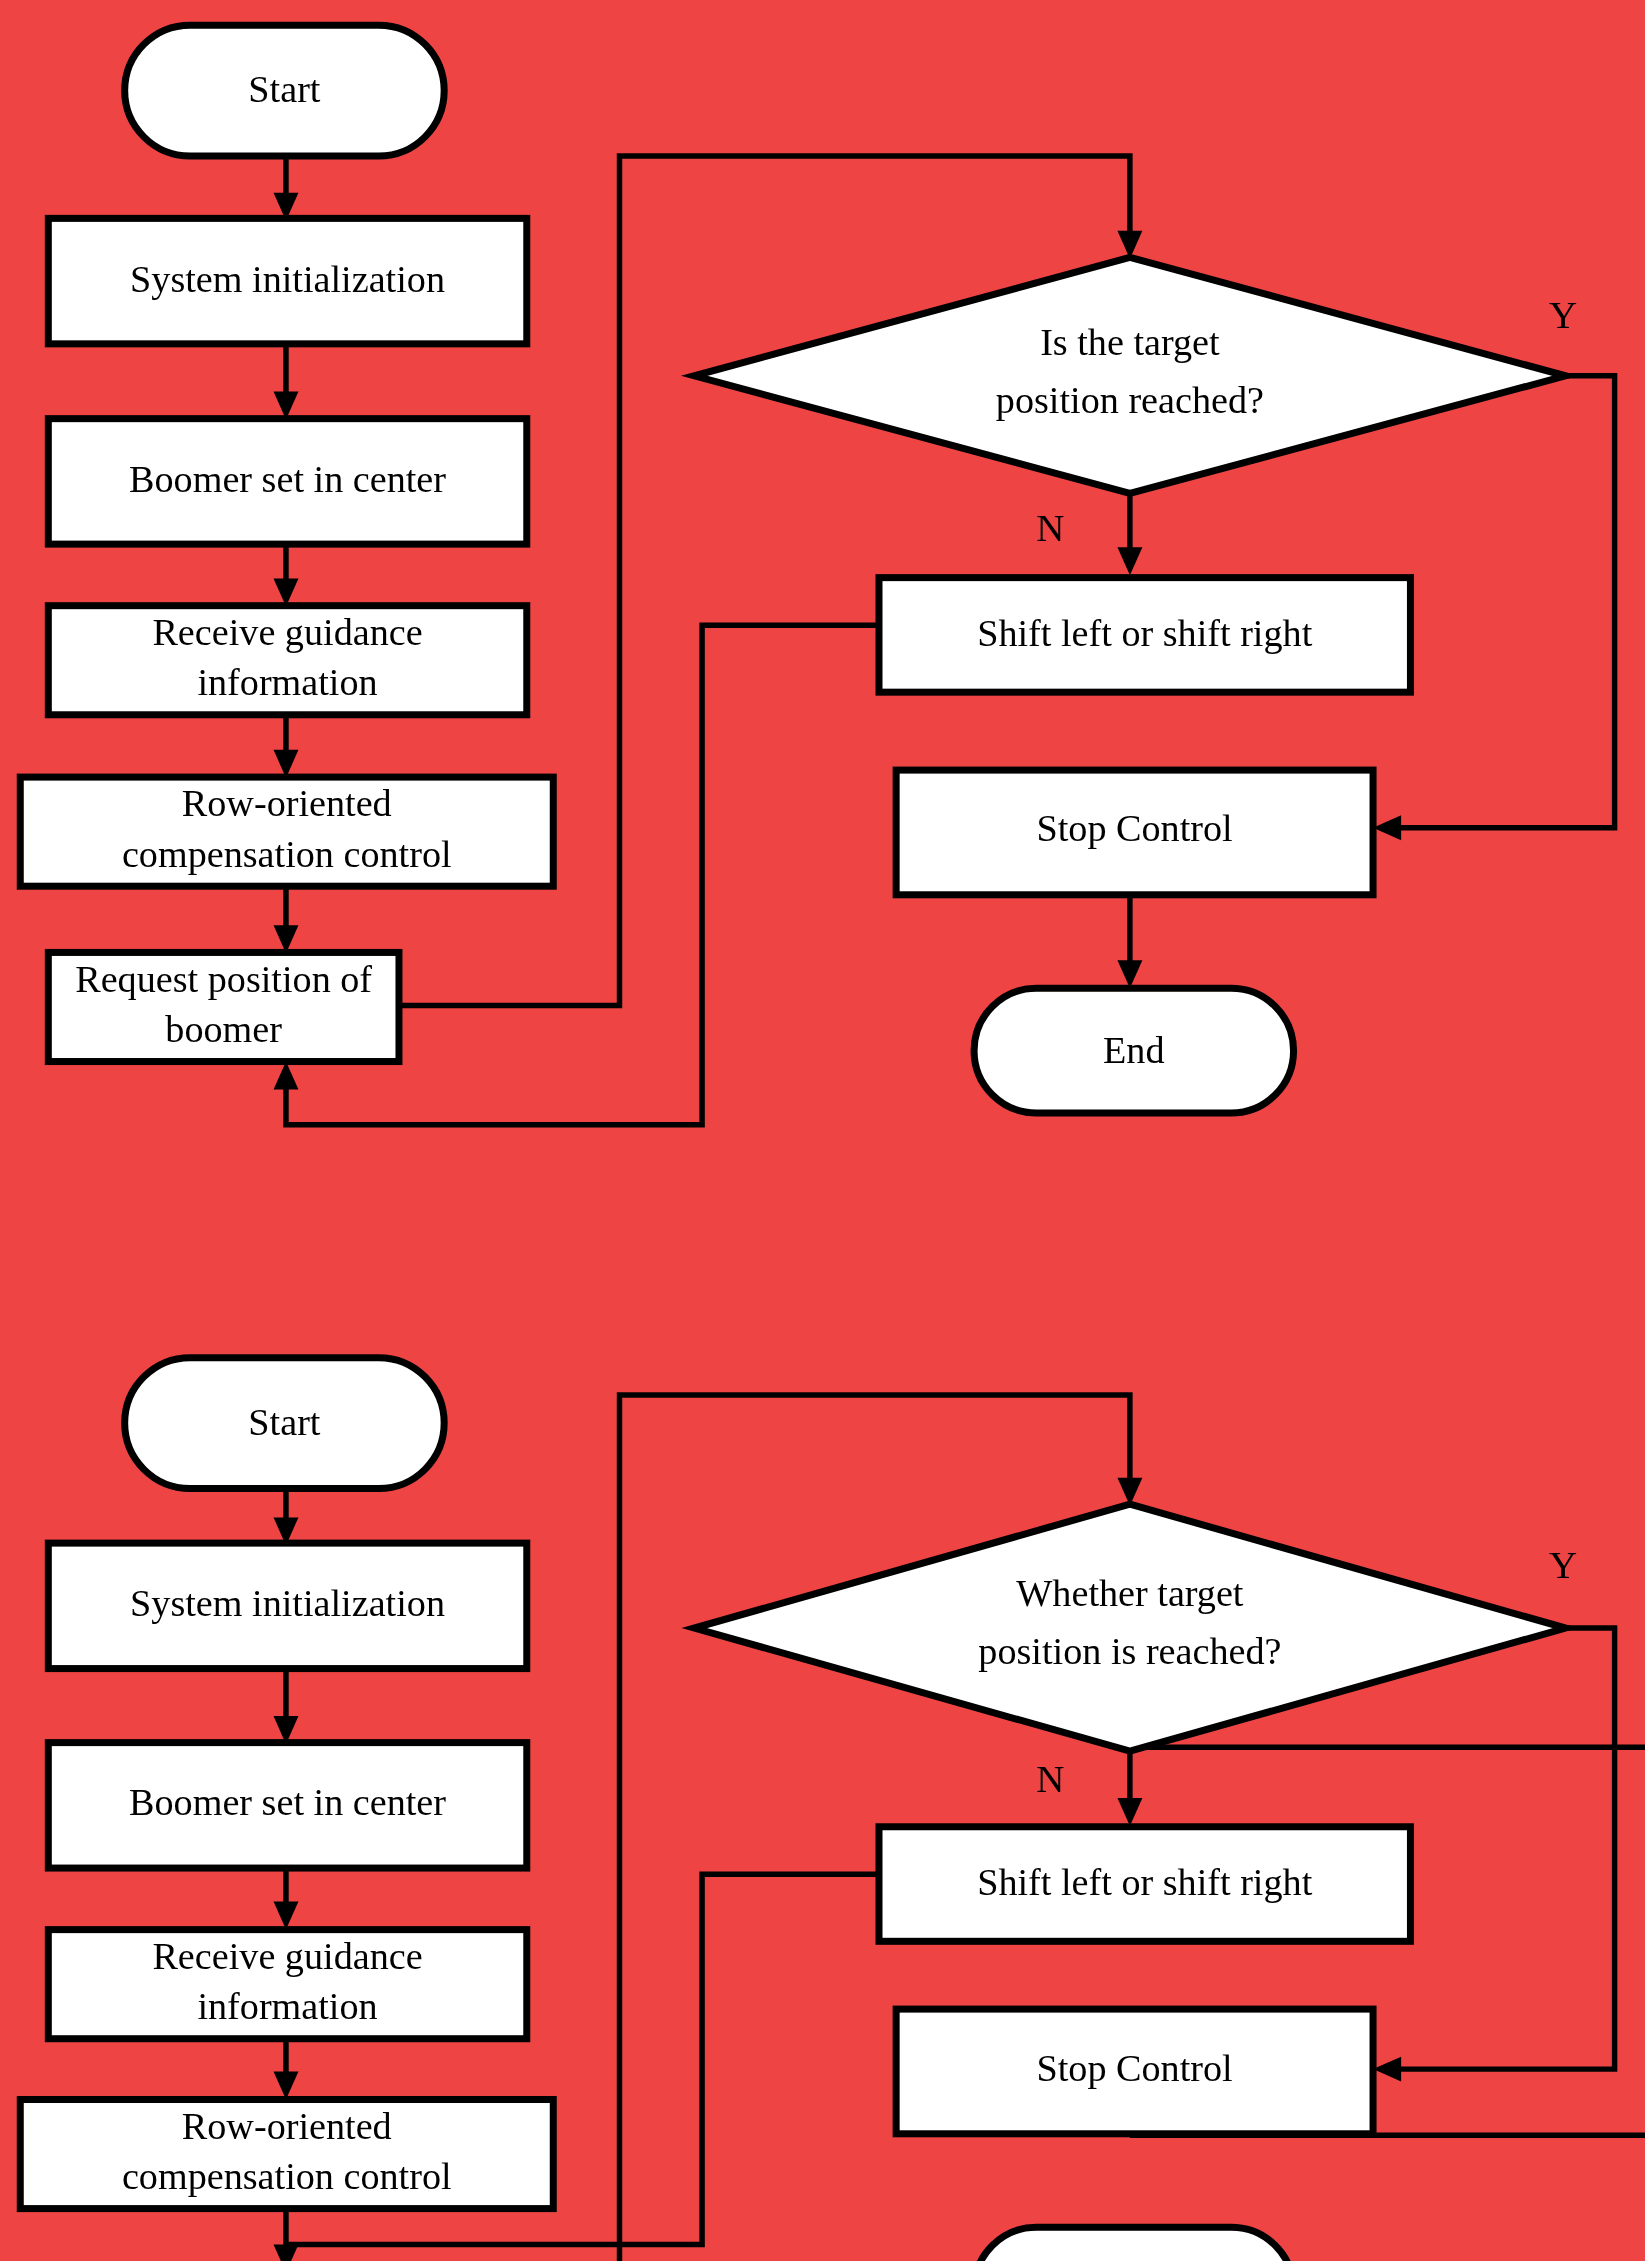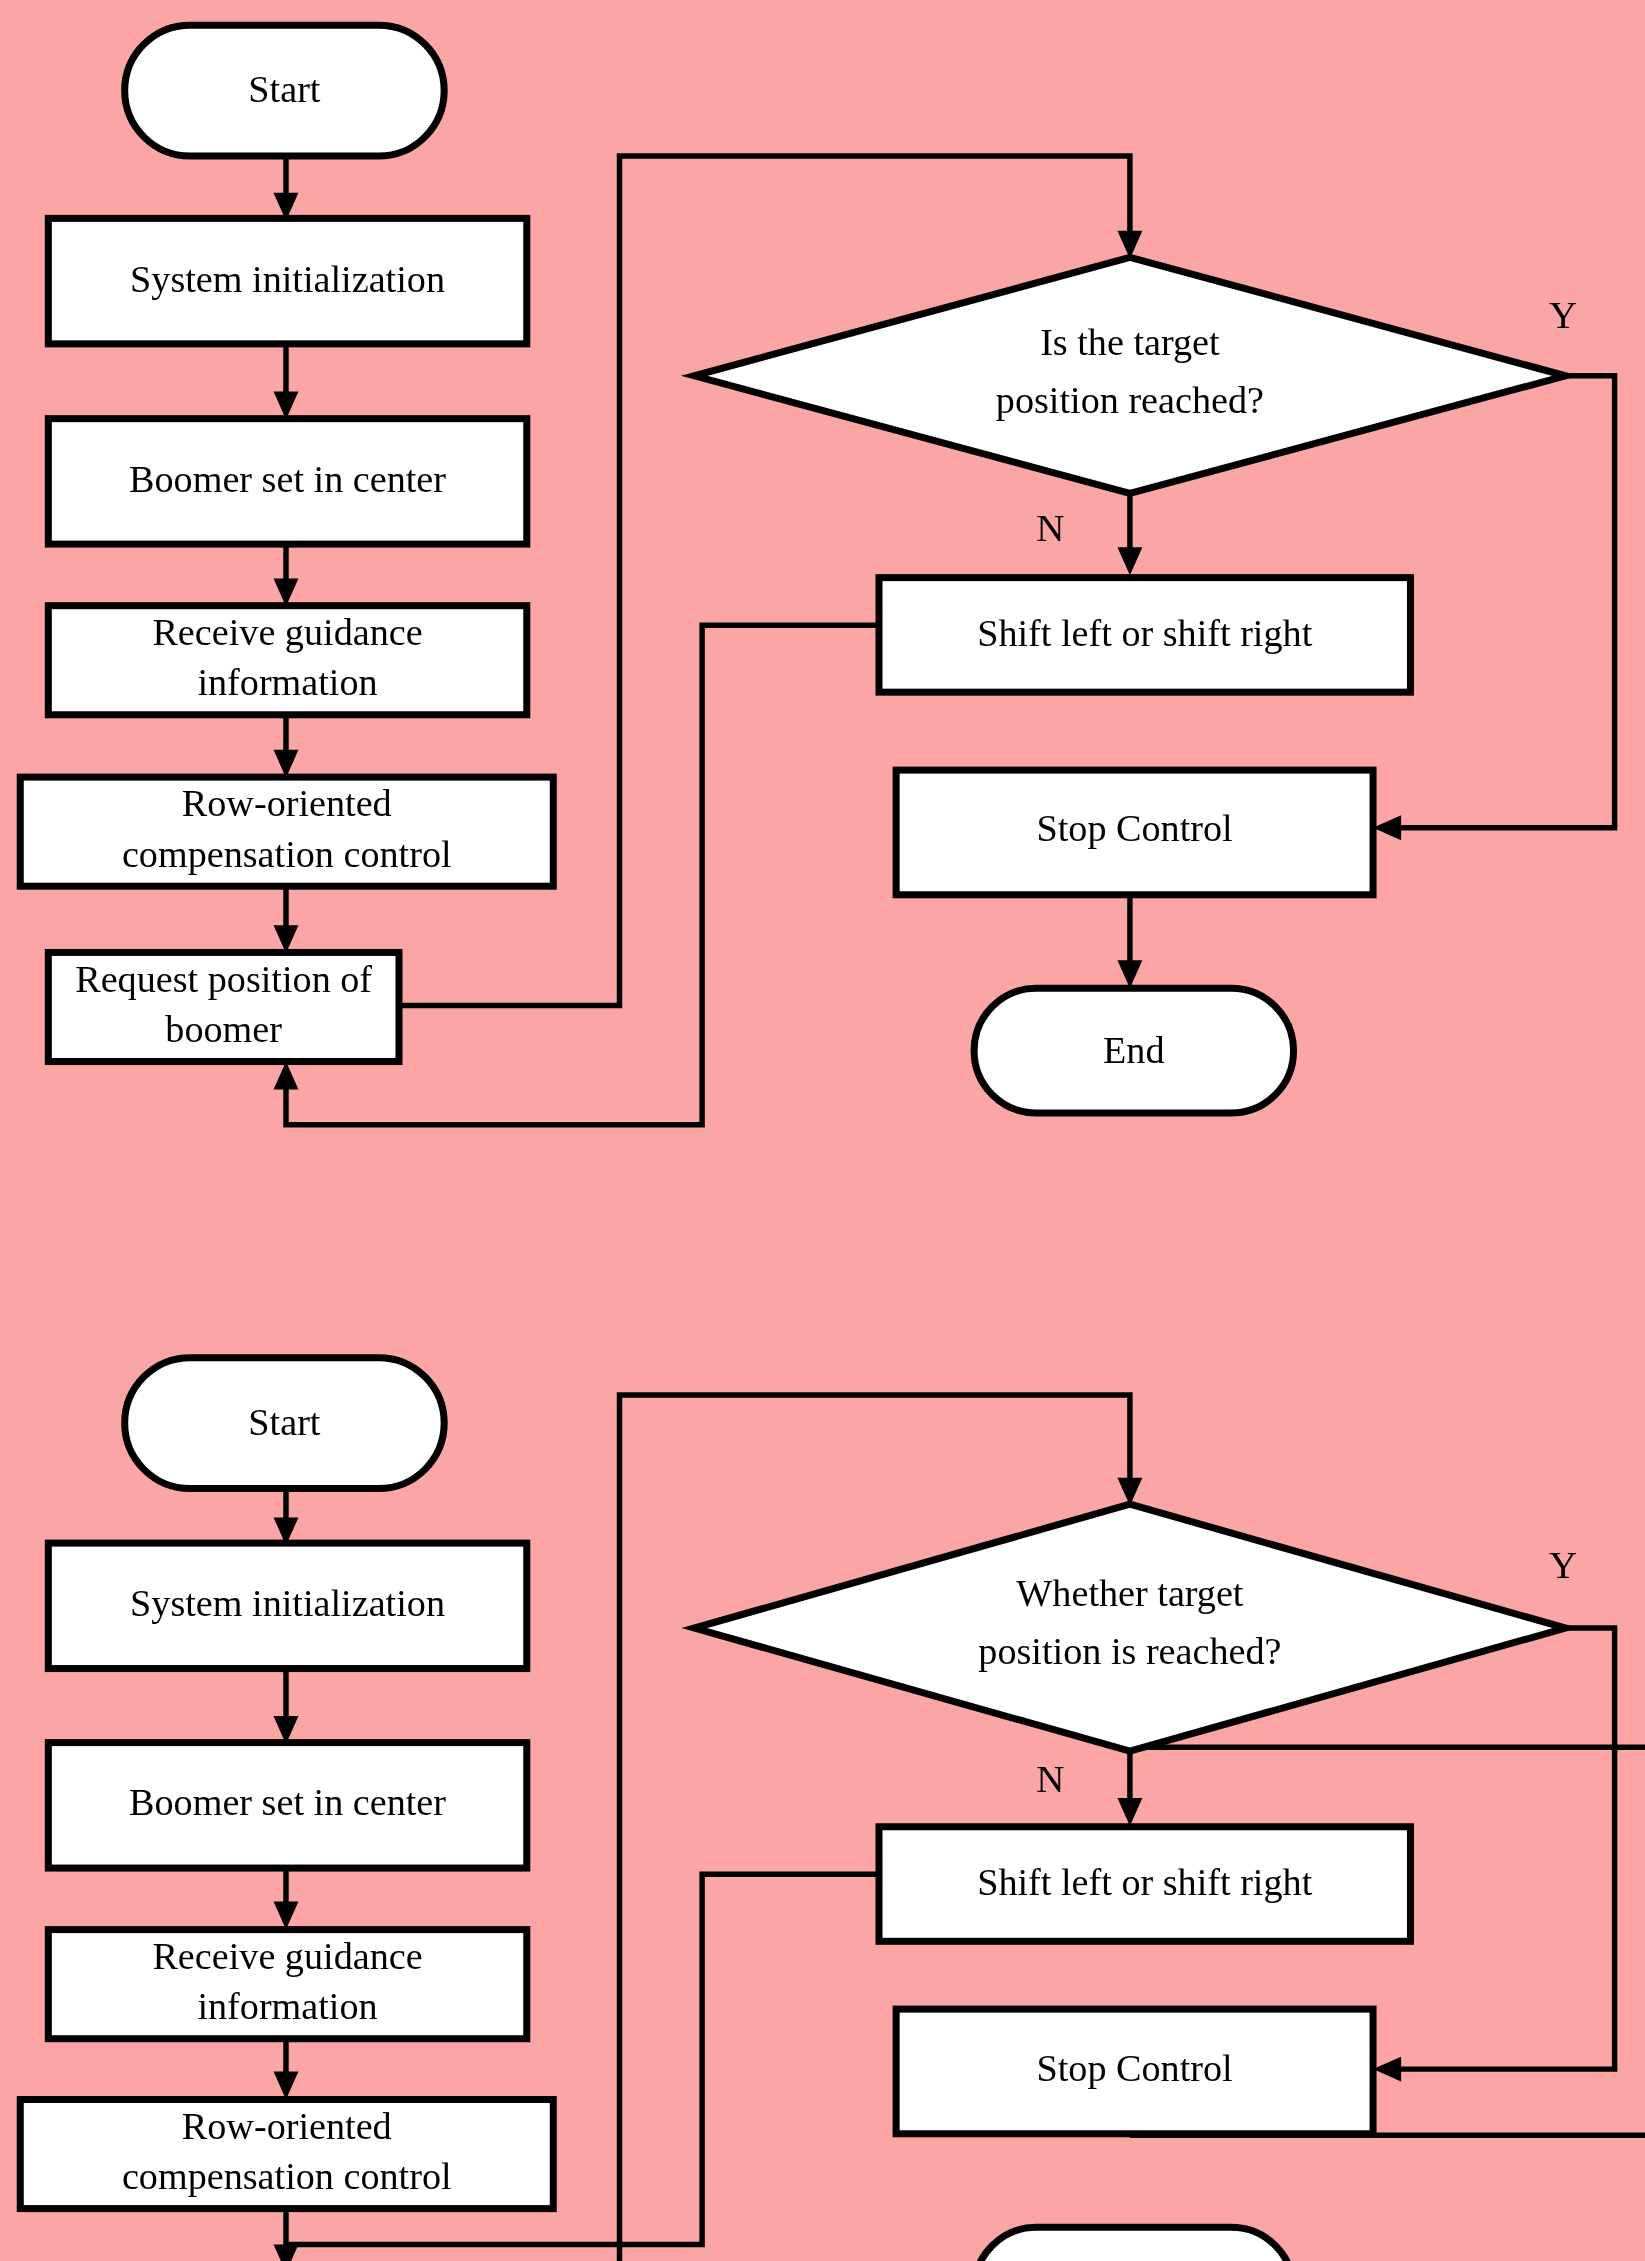--- a/index.html
+++ b/index.html
@@ -4,21 +4,21 @@
 <style>
   html, body {
     margin: 0;
     padding: 0;
     background: #ffffff;
   }
   #root {
     position: relative;
     width: 1645px;
     height: 2261px;
-    background: #fca5a5;
+    background: #ef4444;
     font-family: "Liberation Serif", "DejaVu Serif", serif;
     overflow: hidden;
   }
   svg.flow {
     position: absolute;
     left: 0;
     top: 0;
     width: 1645px;
     height: 2261px;
   }

